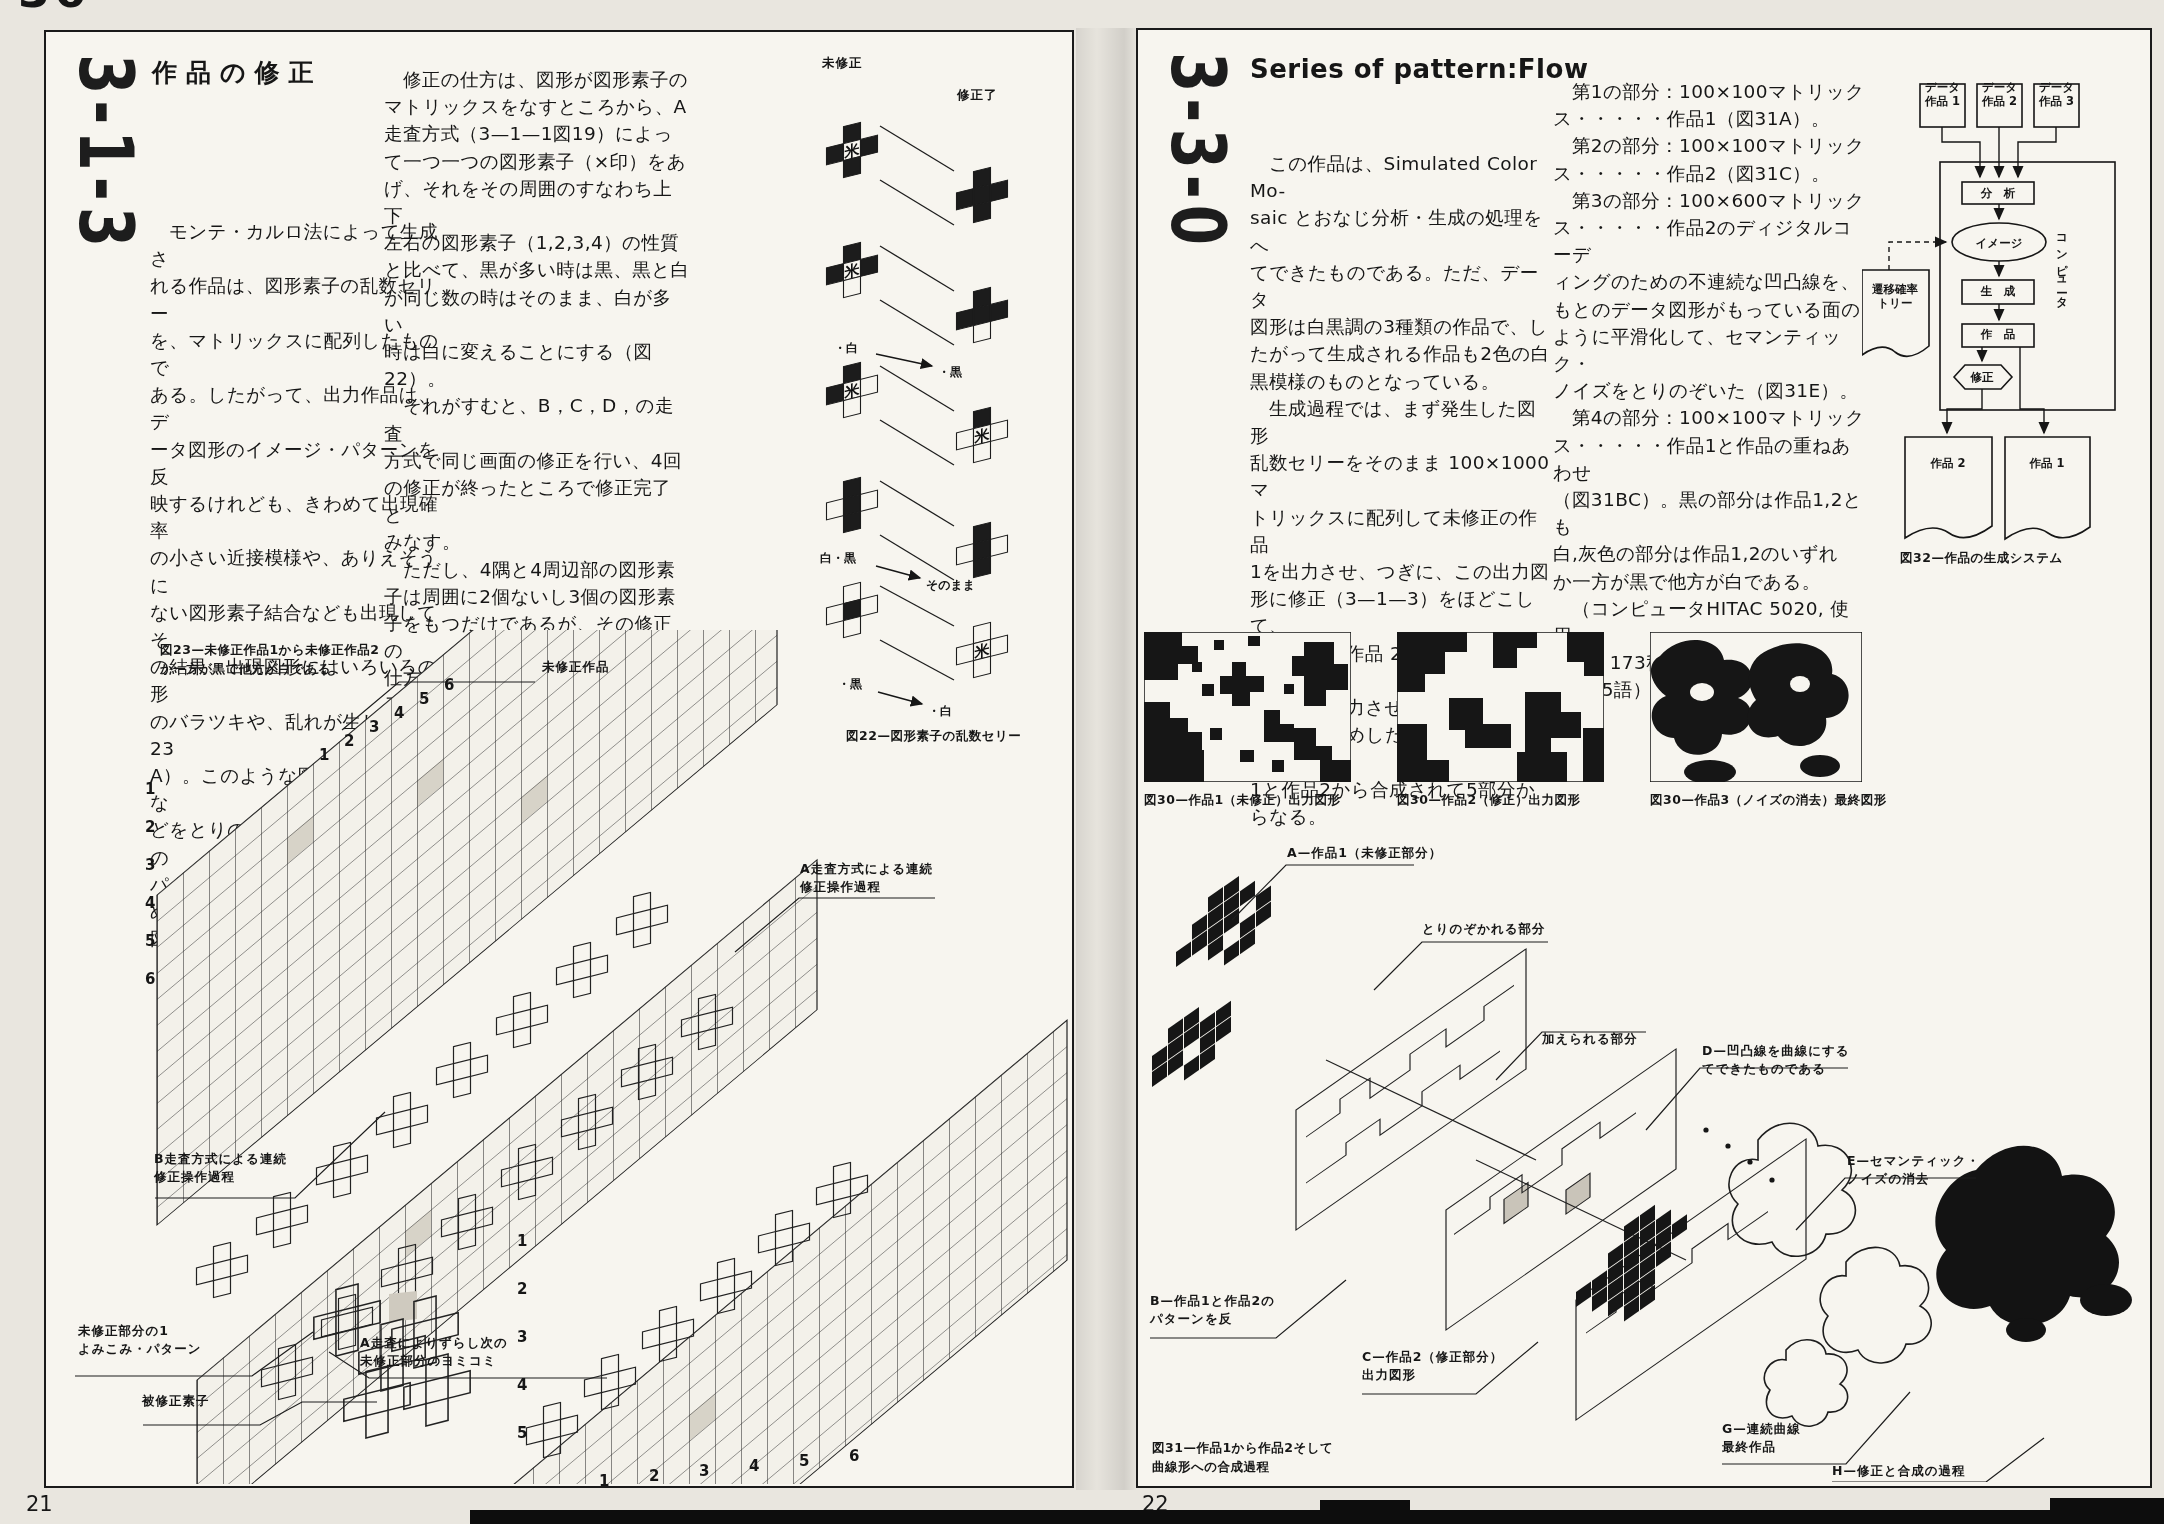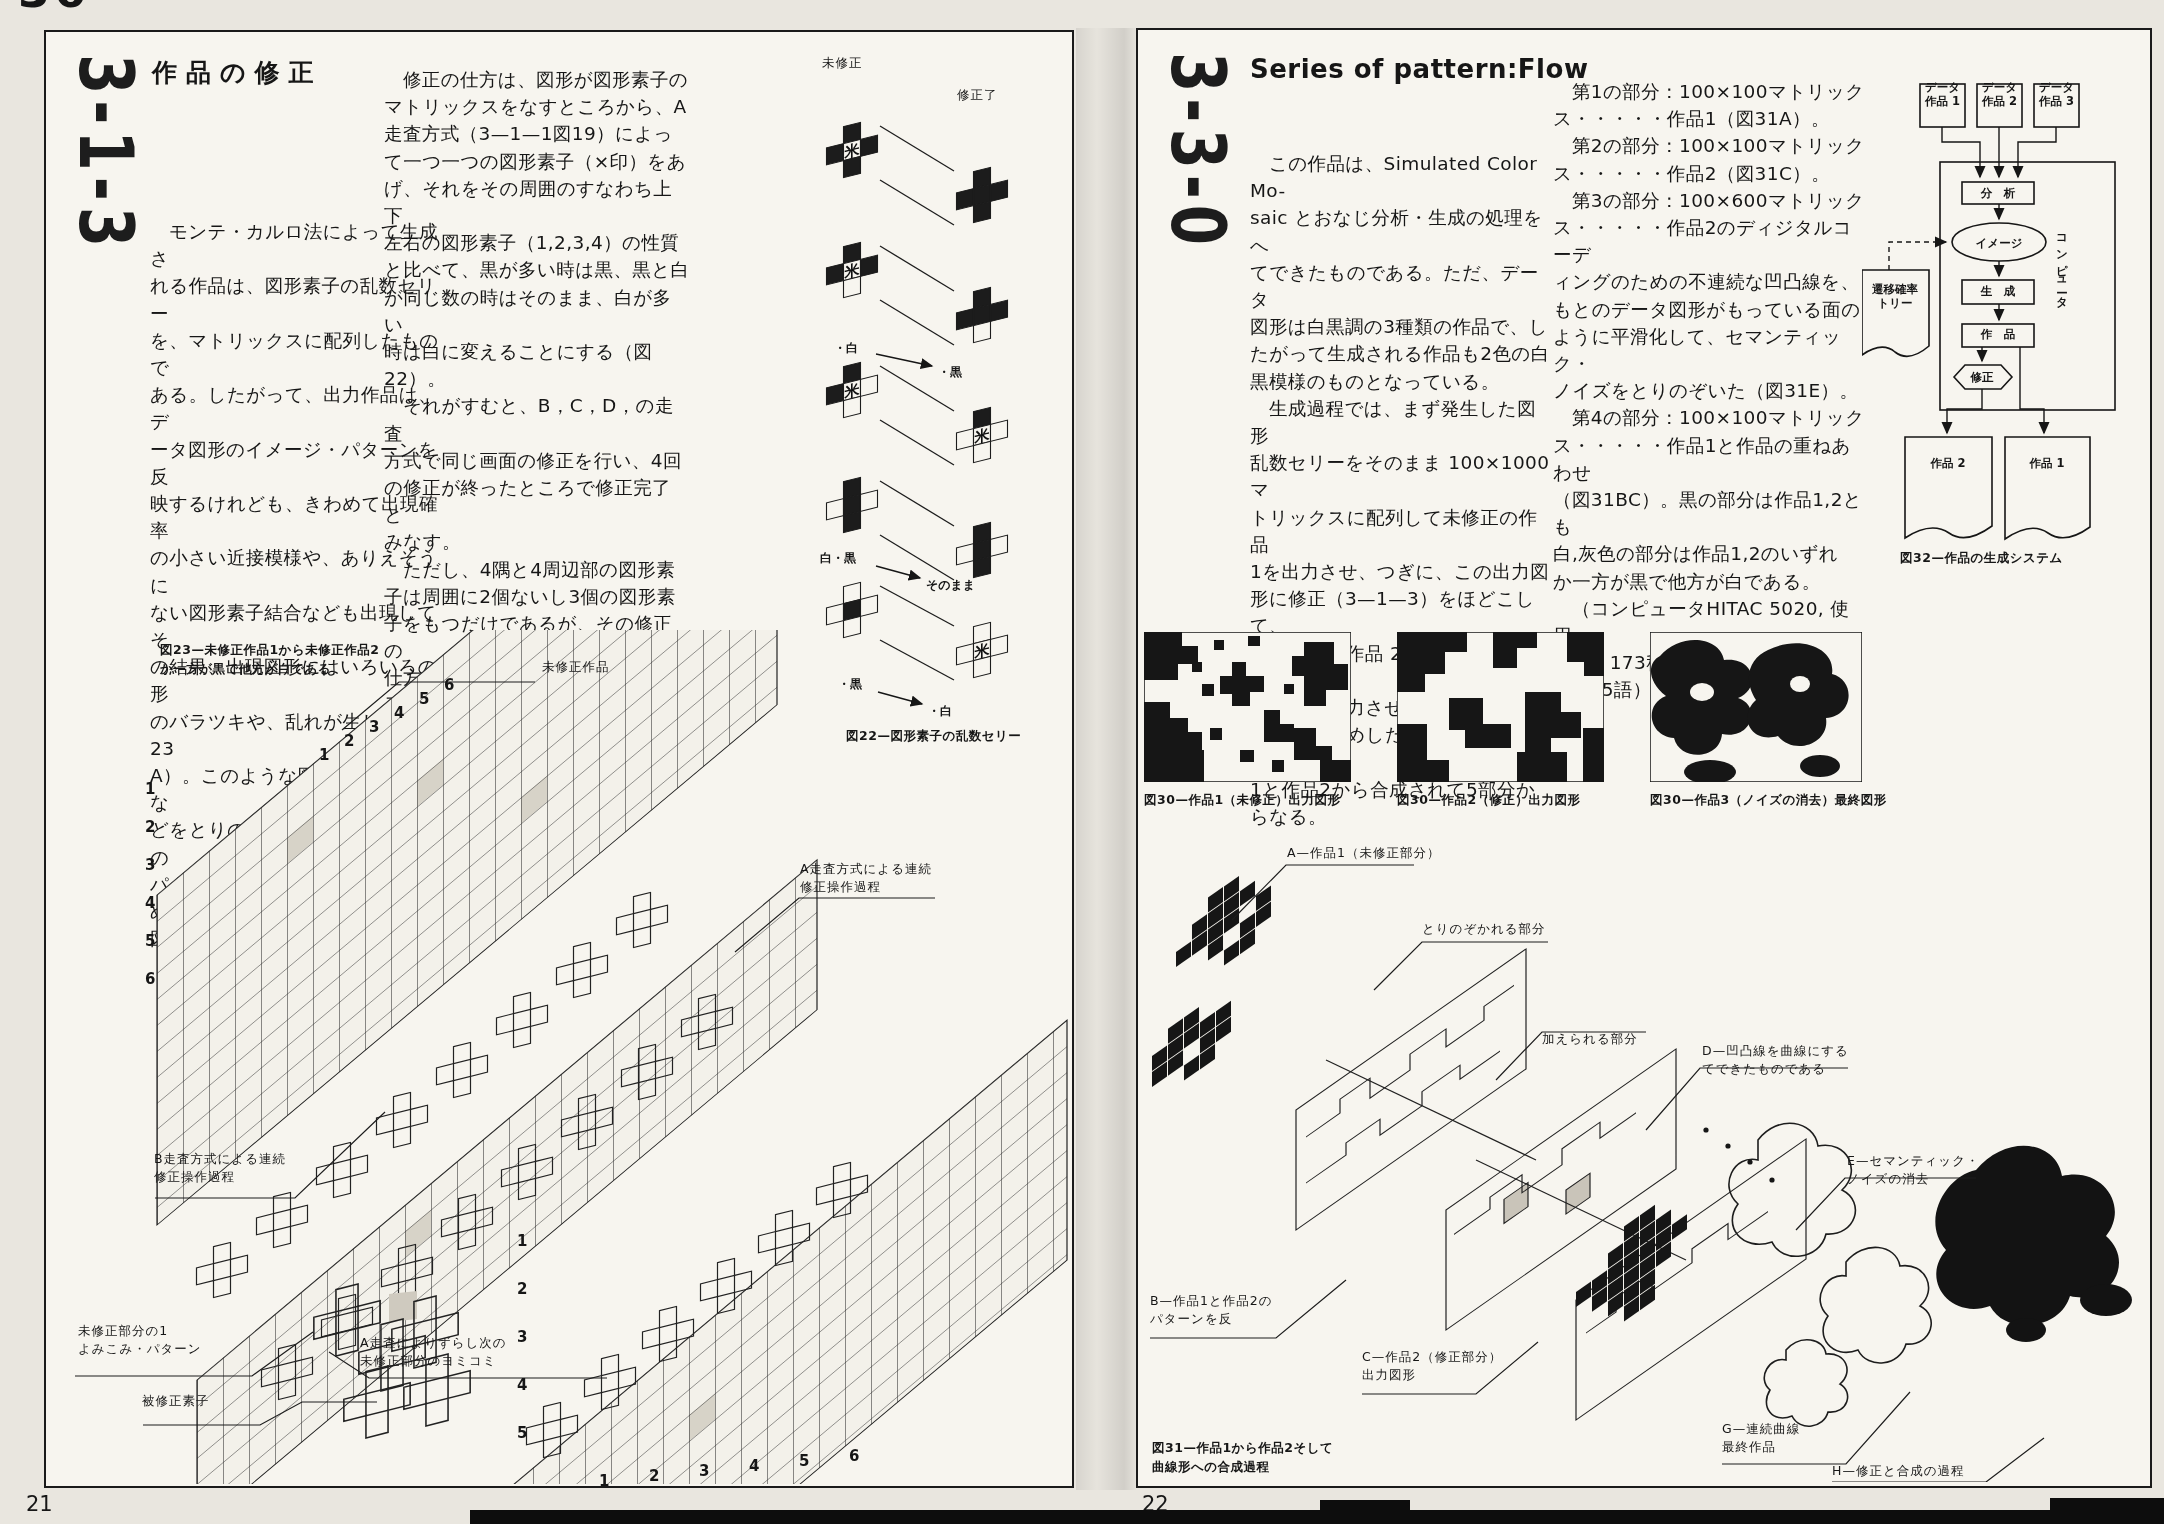--- a/index.html
+++ b/index.html
@@ -6,21 +6,21 @@
   body{width:2164px;height:1524px;position:relative;overflow:hidden;
        background:#e9e6df;font-family:"DejaVu Sans",sans-serif;color:#161616}
   .abs{position:absolute}
   .page{position:absolute;background:#f7f5ef;border:2px solid #1a1a1a}
   .stencil{position:absolute;font-weight:900;font-size:58px;letter-spacing:6px;
            transform:rotate(90deg) scaleY(1.3);transform-origin:0 0;color:#1d1d1d}
   .title-l{position:absolute;font-size:25px;font-weight:800;letter-spacing:9px}
   .title-r{position:absolute;font-size:26px;font-weight:800;letter-spacing:.5px}
   .col{position:absolute;font-size:18.5px;line-height:27.2px;letter-spacing:.4px;
        white-space:pre-line}
-  .lbl{position:absolute;font-size:12.5px;line-height:18px;font-weight:400;
+  .lbl{position:absolute;font-size:12.5px;line-height:18px;font-weight:700;
        letter-spacing:1px;white-space:pre-line}
   .cap{position:absolute;font-size:12.5px;line-height:19px;font-weight:700;
        letter-spacing:.5px;white-space:pre-line}
   .num{position:absolute;font-size:15px;font-weight:700}
   .fc{position:absolute;font-size:11.5px;line-height:14px;font-weight:600;
       text-align:center;white-space:pre-line}
   .vtext{position:absolute;font-size:11.5px;font-weight:600;writing-mode:vertical-rl;
          letter-spacing:2px}
   .pgnum{position:absolute;font-size:21px;font-weight:500}
   .corner{position:absolute;left:18px;top:0;width:90px;height:15px;overflow:hidden}

